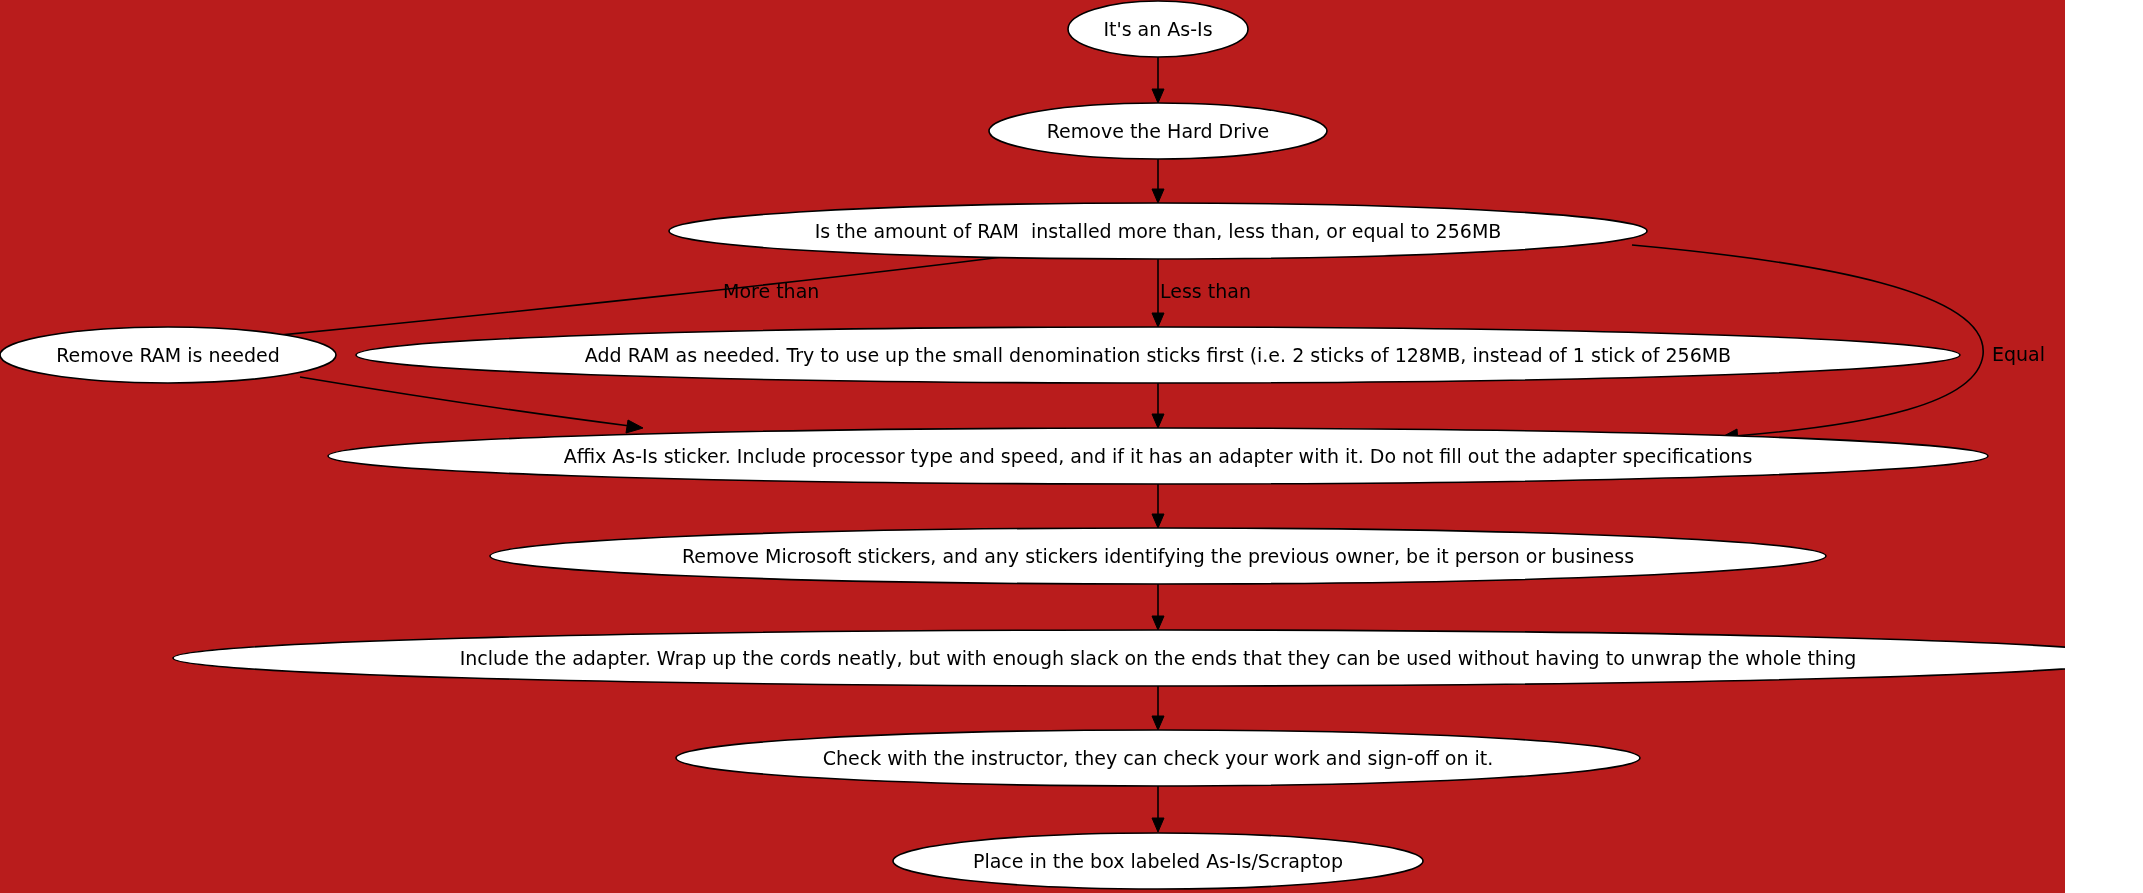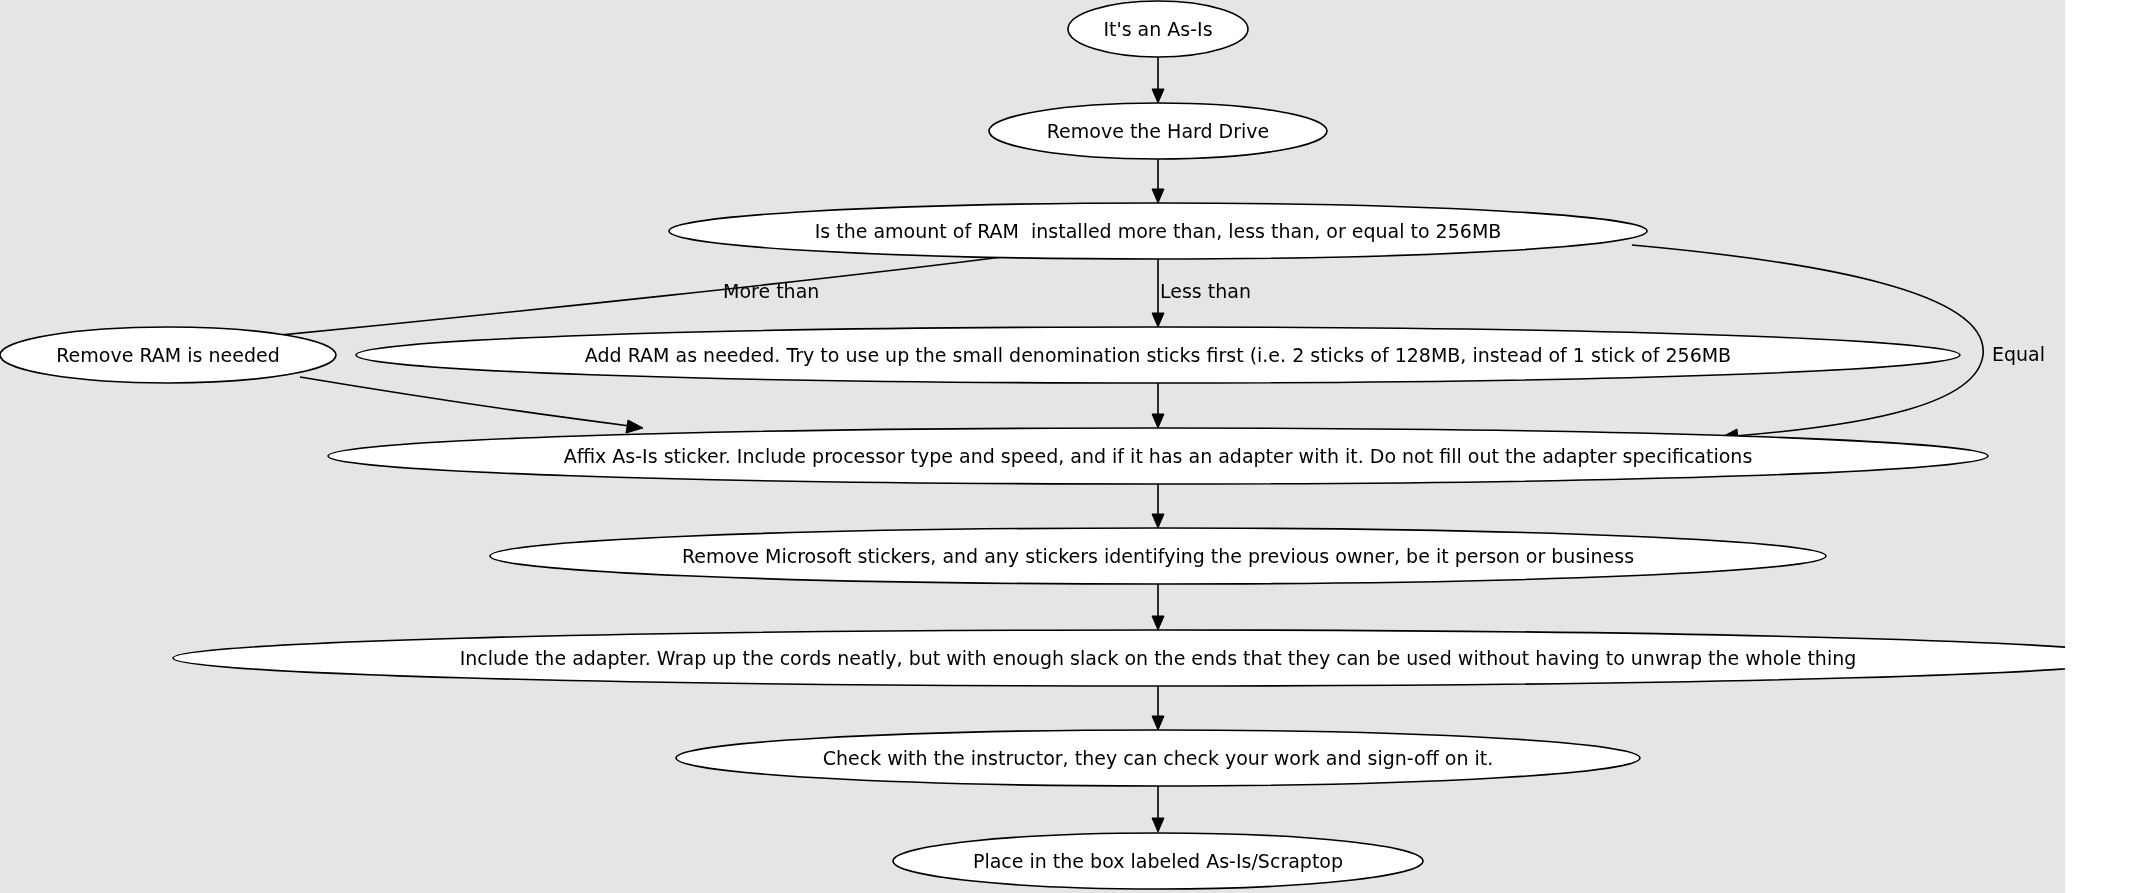--- a/index.html
+++ b/index.html
@@ -8,21 +8,21 @@
     padding: 0;
     background: #ffffff;
   }
   body {
     font-family: "DejaVu Sans", "Liberation Sans", sans-serif;
   }
   #diagram-root {
     position: relative;
     width: 2065px;
     height: 893px;
-    background: #e5e5e5;
+    background: #b91c1c;
     overflow: hidden;
   }
   svg#flowchart {
     display: block;
     width: 2143px;
     height: 893px;
   }
   .node-ellipse {
     fill: #ffffff;
     stroke: #000000;

